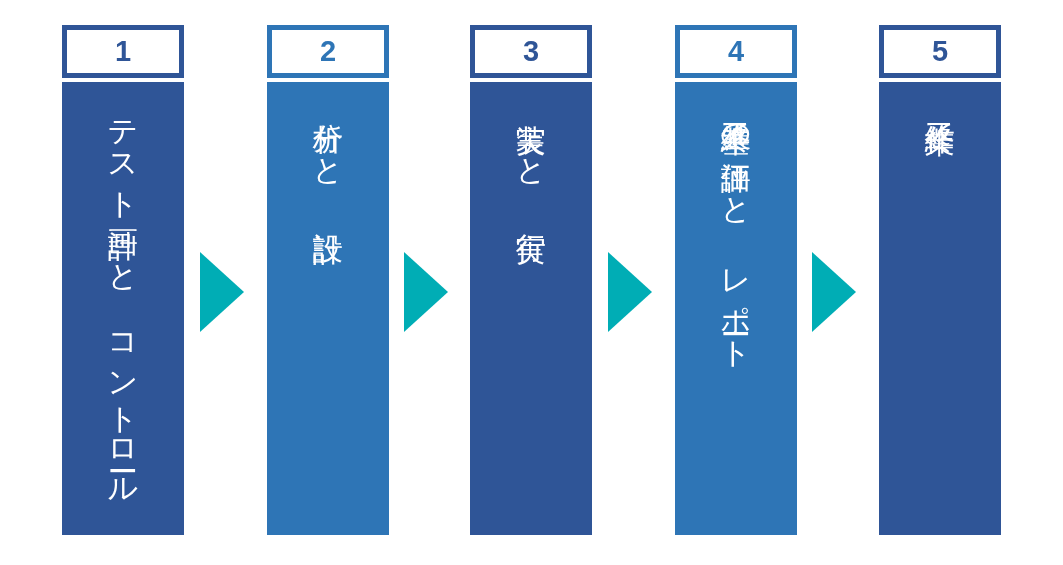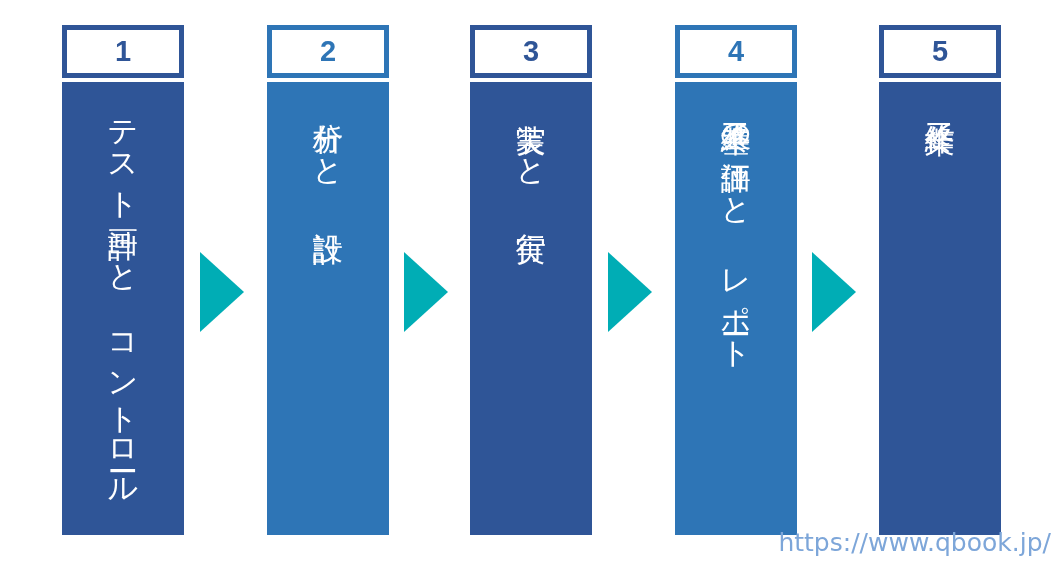--- a/index.html
+++ b/index.html
@@ -166,15 +166,14 @@
 
   <div class="stage s5">
     <div class="stage-number-box">
       <span class="stage-number">5</span>
     </div>
     <div class="stage-body">
       <span class="stage-label">終了作業</span>
     </div>
   </div>
 
-  <div class="watermark">https://www.qbook.jp/</div>
 
 </div>
 
 </body></html>

